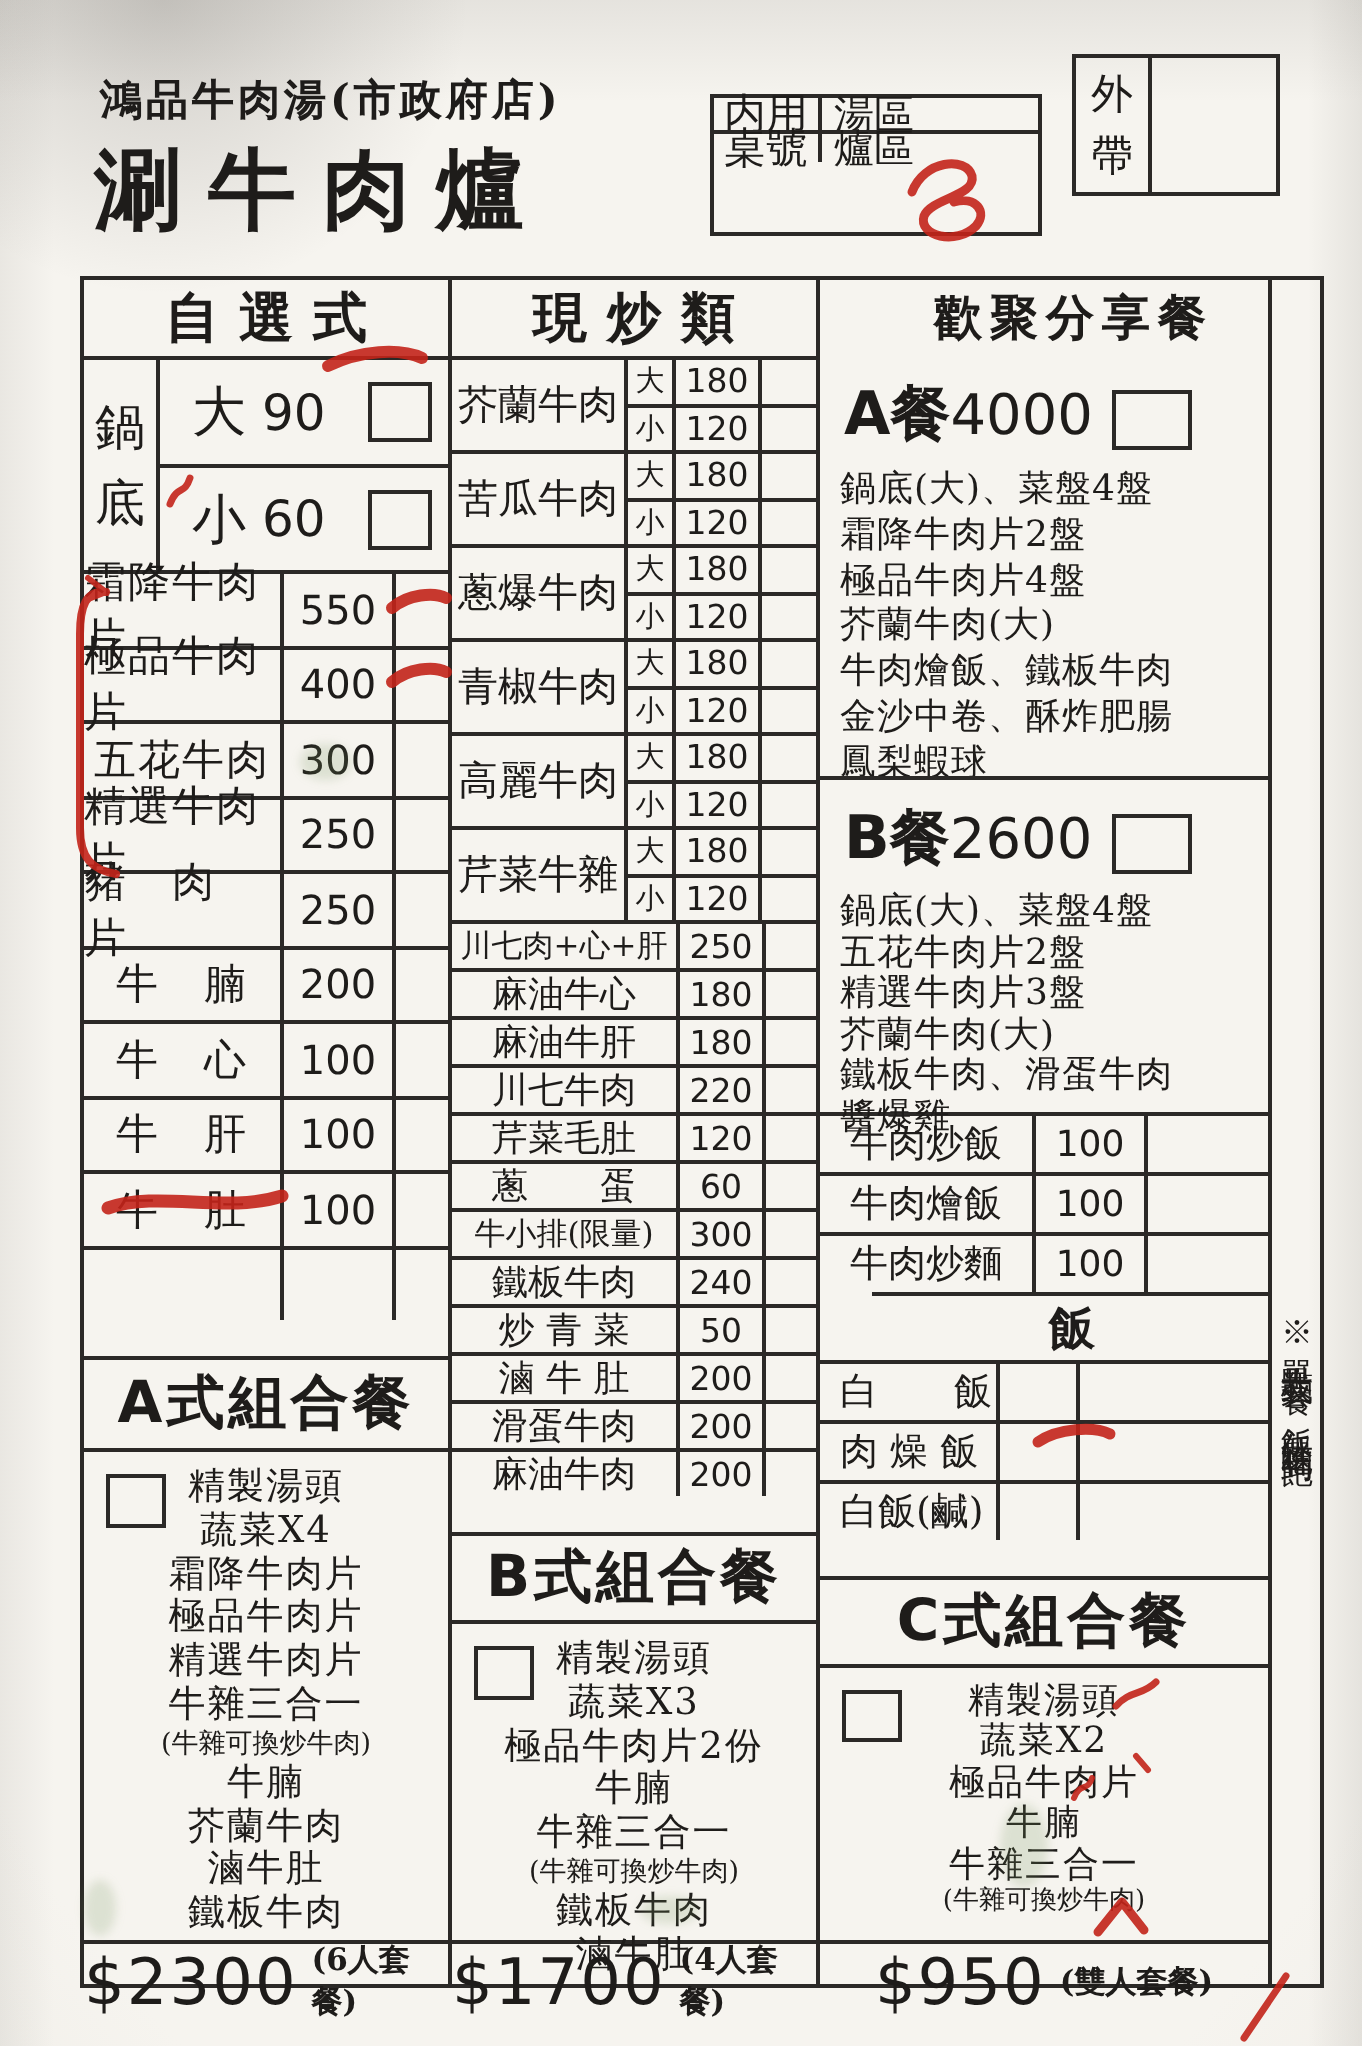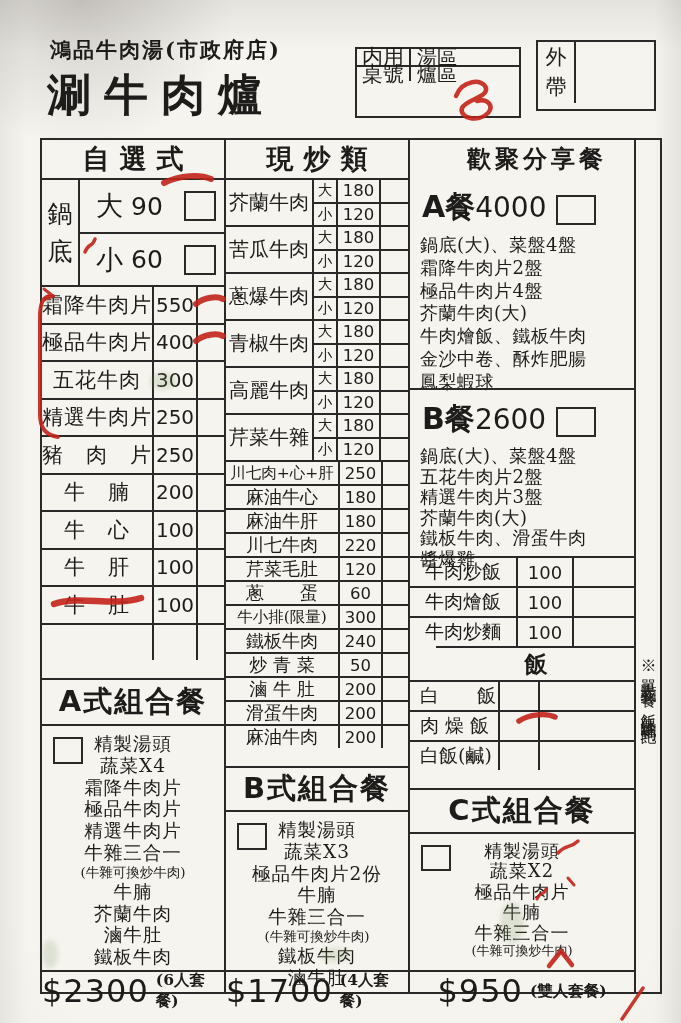--- a/index.html
+++ b/index.html
@@ -17,21 +17,21 @@
   .bt{ border-top:2px solid var(--ink); }
 
   
   .store{ position:absolute; left:50px; top:36px; font-size:21px; font-weight:700; letter-spacing:2px; }
   .big-title{ position:absolute; left:47px; top:66px; font-size:44px; font-weight:700; letter-spacing:13px; }
   .hdr-box{ position:absolute; border:2px solid var(--ink); display:flex; }
   #dinein{ left:355px; top:47px; width:166px; height:71px; flex-direction:column; }
   .hdr-row{ display:flex; height:16px; align-items:center; }
   .hdr-lbl{ width:54px; text-align:center; font-size:21px; border-right:2px solid var(--ink); height:100%; display:flex; align-items:center; justify-content:center; }
   .hdr-val{ flex:1; font-size:20px; padding-left:6px; }
-  #takeout{ left:536px; top:40px; width:120px; height:71px;flex-direction:column; }
+  #takeout{ left:536px; top:27px; width:104px; height:71px; }
   .takeout-lbl{ width:38px; border-right:2px solid var(--ink); display:flex; align-items:center; justify-content:center;
     font-size:21px; line-height:1.45; width:38px; word-break:break-all; text-align:center; padding:0 7px; }
   .takeout-cell{ flex:1; }
 
   
   .col{ position:absolute; top:138px; height:856px; border:2px solid var(--ink); background:transparent; }
   #col1{ left:40px;  width:186px; }
   #col2{ left:224px; width:186px; }
   #col3{ left:408px; width:228px; }
   #strip{ position:absolute; left:634px; top:138px; width:28px; height:856px; border:2px solid var(--ink); }
@@ -50,21 +50,21 @@
   .pot-row{ height:53.5px; display:flex; align-items:center; font-size:27px; }
   .pot-row + .pot-row{ border-top:2px solid var(--ink); }
   .pot-size{ margin-left:16px; }
   .pot-num{ margin-left:8px; font-family:"DejaVu Sans", sans-serif; font-size:25px; }
   .chk{ border:2px solid var(--ink); }
   .pot-chk{ width:32px; height:30px; margin-left:auto; margin-right:8px; }
 
   
   .item-row{ height:37.5px; display:flex; align-items:stretch; border-top:2px solid var(--ink); }
   .i-name{ flex:1; display:flex; align-items:center; justify-content:center; font-size:21px; letter-spacing:1px; }
-  .i-price{ width:44px; border-left:2px solid var(--ink); display:flex; align-items:center; justify-content:center;
+  .i-price{ width:56px; border-left:2px solid var(--ink); display:flex; align-items:center; justify-content:center;
     font-family:"DejaVu Sans", sans-serif; font-size:20px; }
   .i-chk{ width:28px; border-left:2px solid var(--ink); }
 
   
   .combo-head{ display:flex; align-items:center; justify-content:center; border-top:2px solid var(--ink);
     font-family:"DejaVu Sans", sans-serif; font-weight:700; font-size:29px; letter-spacing:2px;margin-top:18px; }
   .combo-body{ position:relative; border-top:2px solid var(--ink); text-align:center; padding-top:7px; }
   .combo-chk{ position:absolute; left:11px; top:11px; width:30px; height:27px; }
   .c-line{ font-size:18.5px; line-height:21.8px; letter-spacing:1px; }
   .c-note{ font-size:13.5px; line-height:17px; letter-spacing:0; }

